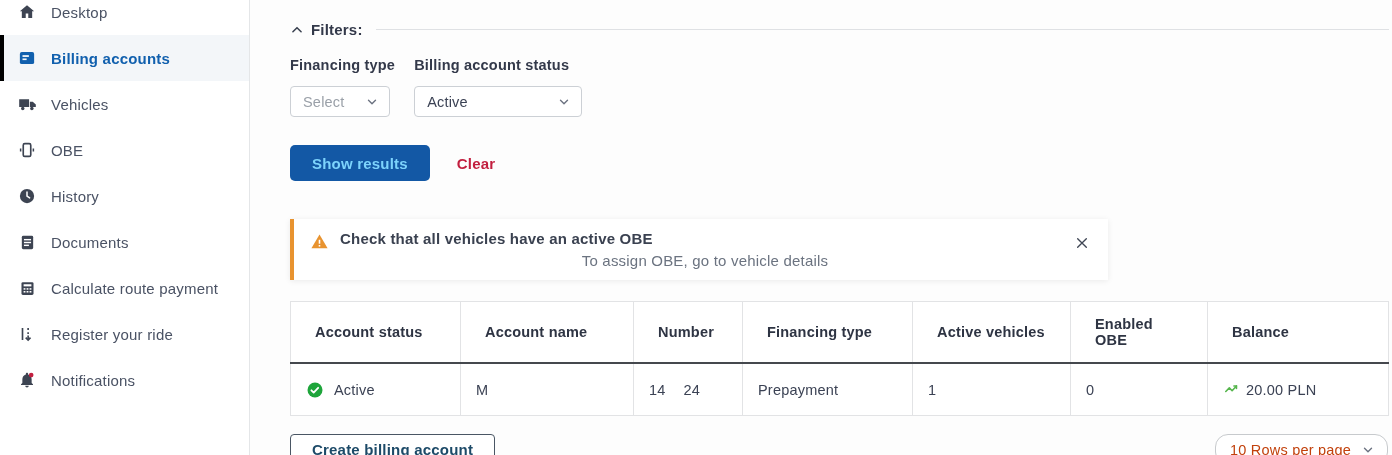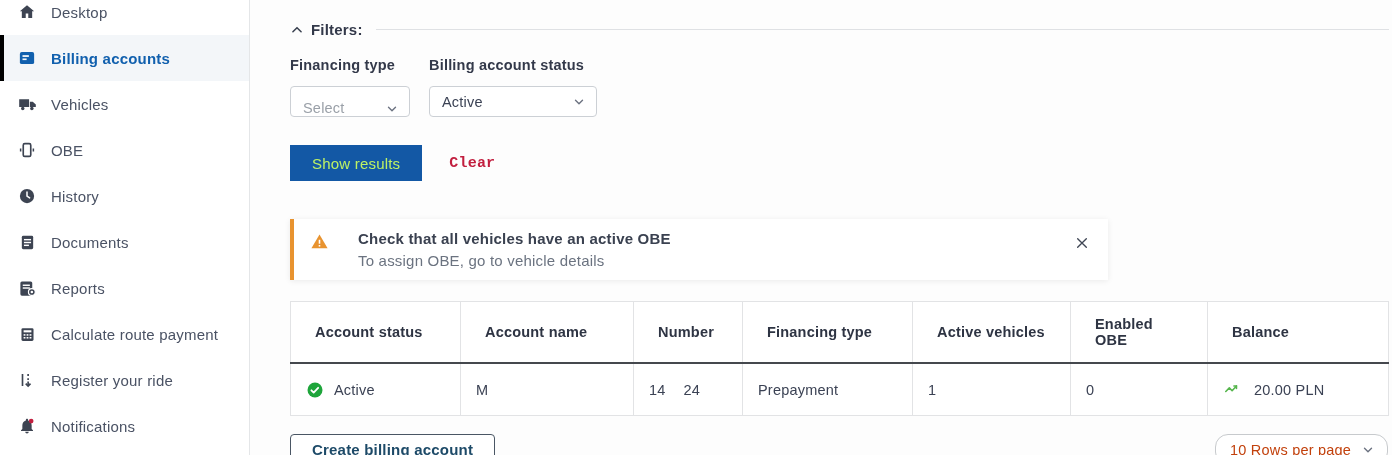--- a/index.html
+++ b/index.html
@@ -30,61 +30,61 @@
 
   .filter-fields { display:flex; gap:19px; margin-top:19px; }
   .filter-label { font-weight:bold; font-size:14.5px; color:#33394a; margin-bottom:13px; }
   .select {
     height:31px; background:#fff; border:1px solid #ccd0d5; border-radius:4px;
     display:flex; align-items:center; justify-content:space-between;
     padding:0 10px 0 12px; font-size:14.5px; color:#3b4254; cursor:pointer;
   }
   .select .sel-chev { color:#6b7280; display:flex; }
   .select.placeholder { color:#9aa0a8; }
-  .w-financing { width:120px;align-items:flex-end; }
+  .w-financing { width:100px; }
   .w-status { width:168px; }
 
   .actions-row { display:flex; align-items:center; margin-top:28px; }
   .btn-primary {
-    background:#1358a5; color:#bef264; font-weight:normal; font-size:15px; letter-spacing:.2px;
-    border:none; border-radius:0; height:36px; padding:0 22px; cursor:pointer;
+    background:#1358a5; color:#7dd3fc; font-weight:bold; font-size:15px; letter-spacing:.2px;
+    border:none; border-radius:5px; height:36px; padding:0 22px; cursor:pointer;
     font-family:inherit;
   }
   .btn-clear {
     background:none; border:none; color:#c21f3f; font-weight:bold; font-size:15px;
-    margin-left:27px; cursor:pointer; font-family:Liberation Mono, monospace; letter-spacing:.2px;
+    margin-left:27px; cursor:pointer; font-family:Liberation Sans, sans-serif; letter-spacing:.2px;
   }
 
   .alert {
     width:818px; min-height:60px; margin-top:38px; background:#fff;
     border-left:4px solid #e8932f; box-shadow:0 1px 6px rgba(0,0,0,.08);
     display:flex; align-items:flex-start; padding:11px 14px 11px 16px;
   }
   .alert-icon { margin-top:2px; display:flex; flex:none; }
-  .alert-body { margin-left:29px; flex:1; }
+  .alert-body { margin-left:11px; flex:1; }
   .alert-title { font-weight:bold; font-size:15px; color:#3a4150; }
-  .alert-sub { font-size:15px; color:#6b7380; margin-top:5px; }
+  .alert-sub { font-size:15px; color:#6b7380; margin-top:5px;text-align:center; }
   .alert-close { background:none; border:none; cursor:pointer; padding:4px; margin-top:1px; display:flex; }
 
   table.grid { border-collapse:collapse; table-layout:fixed; width:1098px; margin-top:21px; background:#fff; }
   table.grid col.c1{width:170px} table.grid col.c2{width:173px} table.grid col.c3{width:109px}
   table.grid col.c4{width:170px} table.grid col.c5{width:158px} table.grid col.c6{width:137px}
   table.grid col.c7{width:181px}
   table.grid th {
     border:1px solid #e2e3e5; border-bottom:2px solid #45484e;
     text-align:left; font-size:14.5px; font-weight:bold; color:#2e3443;
     padding:14px 24px; background:#fff;
   }
   table.grid td {
     border:1px solid #e2e3e5; font-size:14.5px; color:#3b4254;
     padding:16px 15px; background:#fff; height:52px;
   }
   td.cell-status { border-left:4px solid #1ea53b; }
   .status-wrap { display:flex; align-items:center; gap:10px; }
-  .balance-wrap { display:flex; align-items:center; gap:12px; }
+  .balance-wrap { display:flex; align-items:center; gap:4px; }
   .num-gap { margin-left:18px; }
 
   .footer-row { width:1098px; display:flex; justify-content:space-between; align-items:center; margin-top:18px; }
   .btn-outline {
     background:#fff; border:1.5px solid #4a5664; border-radius:4px; height:31px;
     color:#1d4a68; font-weight:bold; font-size:15px; padding:0 21px; cursor:pointer;
     font-family:inherit; letter-spacing:.2px;
   }
   .rows-select {
     height:31px; border:1px solid #c7cacd; border-radius:13px; background:#fff;
@@ -157,32 +157,20 @@
           <svg viewBox="0 0 24 24" width="17" height="17">
               <rect x="4" y="2.5" width="16" height="19" rx="2" fill="currentColor"></rect>
               <rect x="7" y="7" width="10" height="2" fill="#fff"></rect>
               <rect x="7" y="11" width="10" height="2" fill="#fff"></rect>
               <rect x="7" y="15" width="7" height="2" fill="#fff"></rect>
             </svg>
         </span>
         <span class="nav-label">Documents</span>
       </div>
 
-      <div class="nav-item">
-        <span class="nav-icon">
-          <svg viewBox="0 0 24 24" width="19" height="19">
-              <rect x="3" y="3" width="15" height="18" rx="2" fill="currentColor"></rect>
-              <rect x="6" y="7" width="9" height="1.8" fill="#fff"></rect>
-              <rect x="6" y="10.5" width="9" height="1.8" fill="#fff"></rect>
-              <circle cx="17.5" cy="16.5" r="4.3" fill="currentColor" stroke="#fff" stroke-width="1.5"></circle>
-              <circle cx="17.5" cy="16.5" r="1.6" fill="#fff"></circle>
-            </svg>
-        </span>
-        <span class="nav-label">Reports</span>
-      </div>
 
       <div class="nav-item">
         <span class="nav-icon">
           <svg viewBox="0 0 24 24" width="17" height="17">
               <rect x="3.5" y="3" width="17" height="18" rx="2" fill="currentColor"></rect>
               <rect x="6.5" y="6" width="11" height="3" fill="#fff"></rect>
               <rect x="6.5" y="11.5" width="2.6" height="2.2" fill="#fff"></rect>
               <rect x="10.7" y="11.5" width="2.6" height="2.2" fill="#fff"></rect>
               <rect x="14.9" y="11.5" width="2.6" height="2.2" fill="#fff"></rect>
               <rect x="6.5" y="15.5" width="2.6" height="2.2" fill="#fff"></rect>

